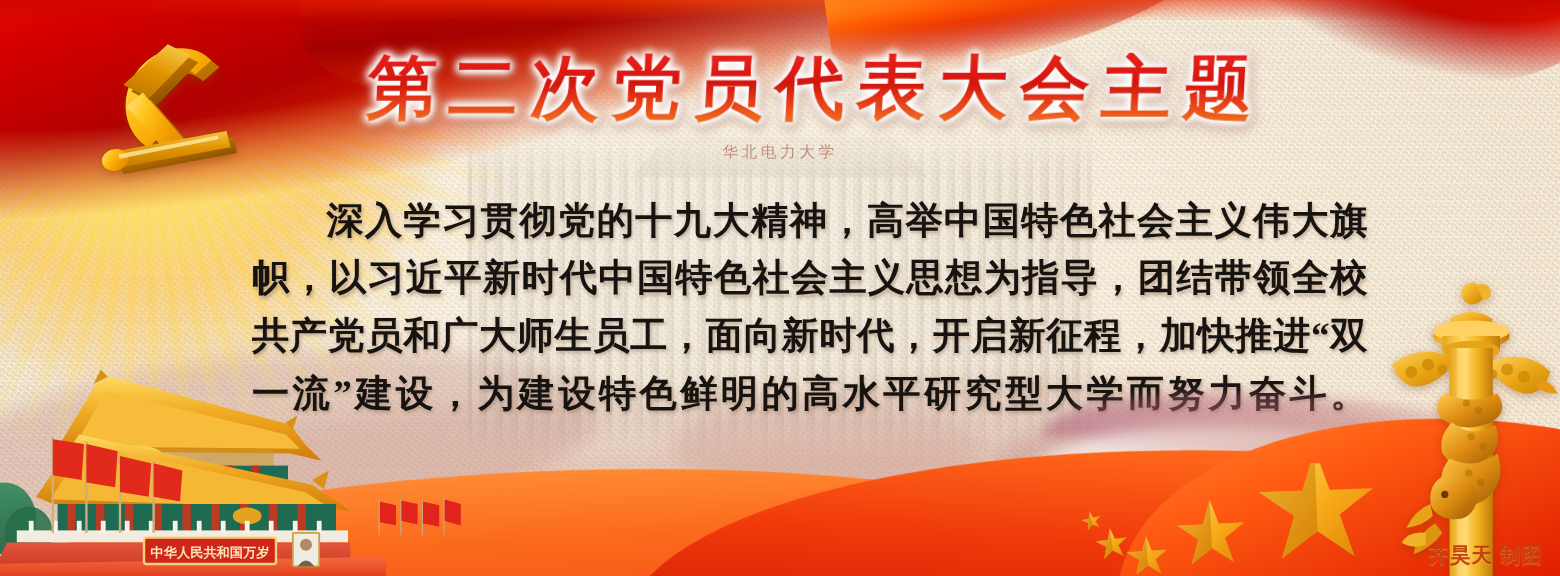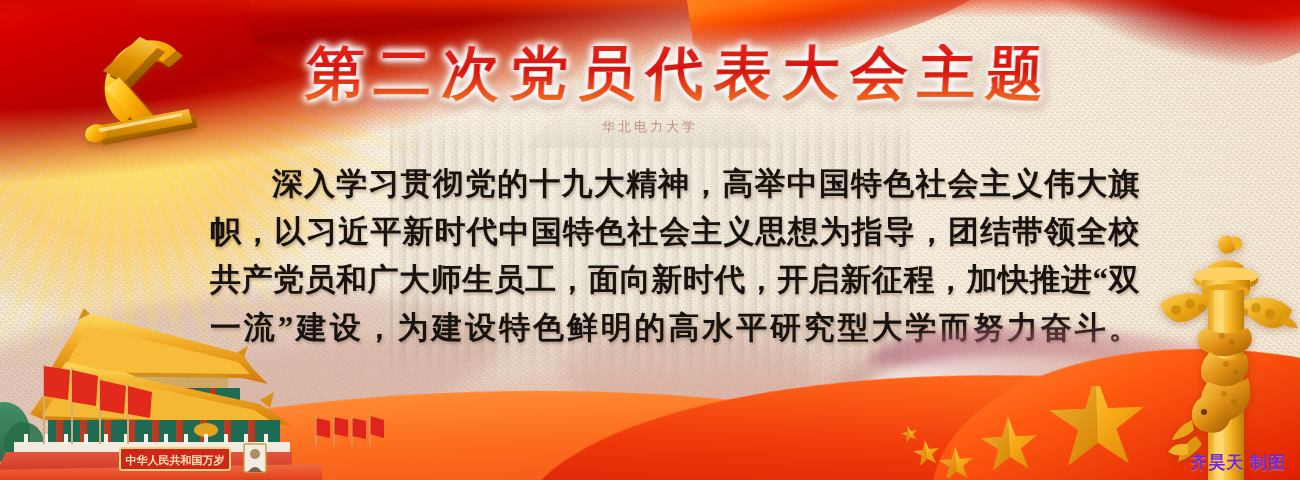--- a/index.html
+++ b/index.html
@@ -218,21 +218,21 @@
 
   
   .huabiao{position:absolute;left:1152px;top:232px;width:148px;height:248px;}
   .huabiao svg{width:100%;height:100%;display:block;
     filter:drop-shadow(0 2px 4px rgba(120,40,0,.35));}
 
   
   .credit{
     position:absolute;right:14px;bottom:6px;
     font-family:"Liberation Sans",sans-serif;
-    font-size:17px;font-weight:700;color:#6d28d9;
+    font-size:17px;font-weight:700;color:#c2410c;
     letter-spacing:1px;
     text-shadow:0 1px 1px rgba(255,190,120,.5);
     margin-top:20px;
   }
 </style>
 </head>
 <body>
 
 <div id="banner">
 

